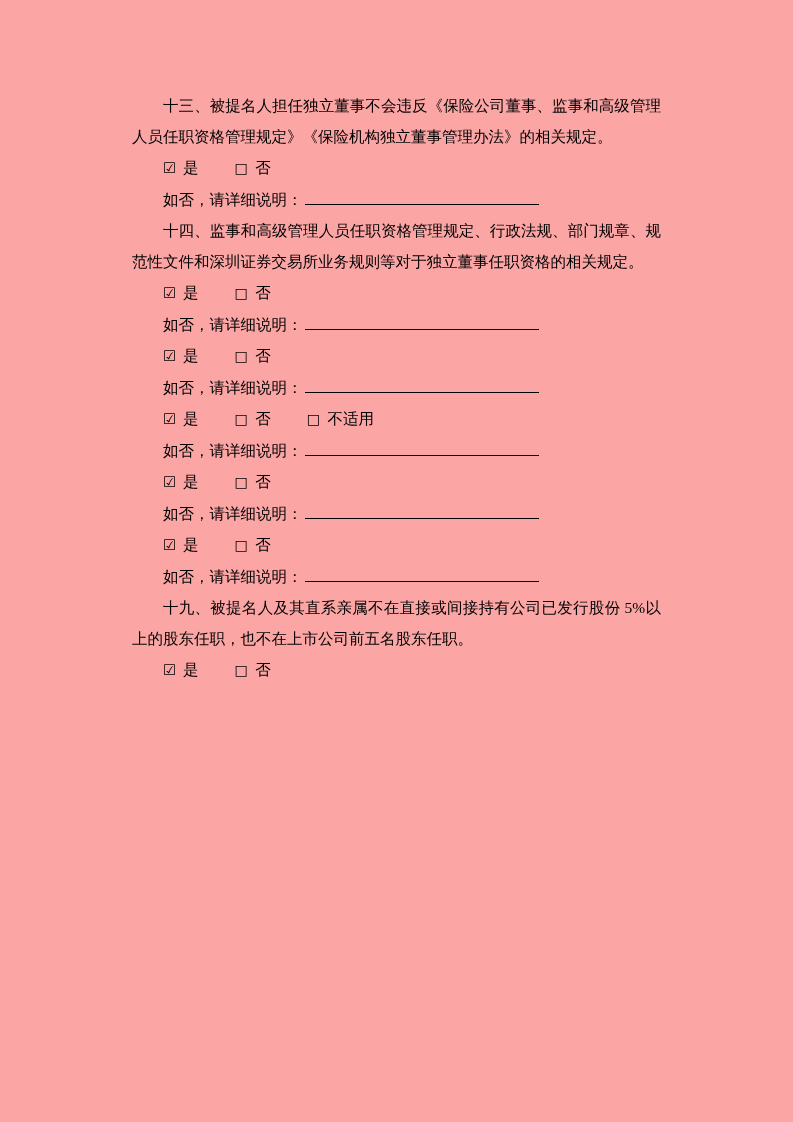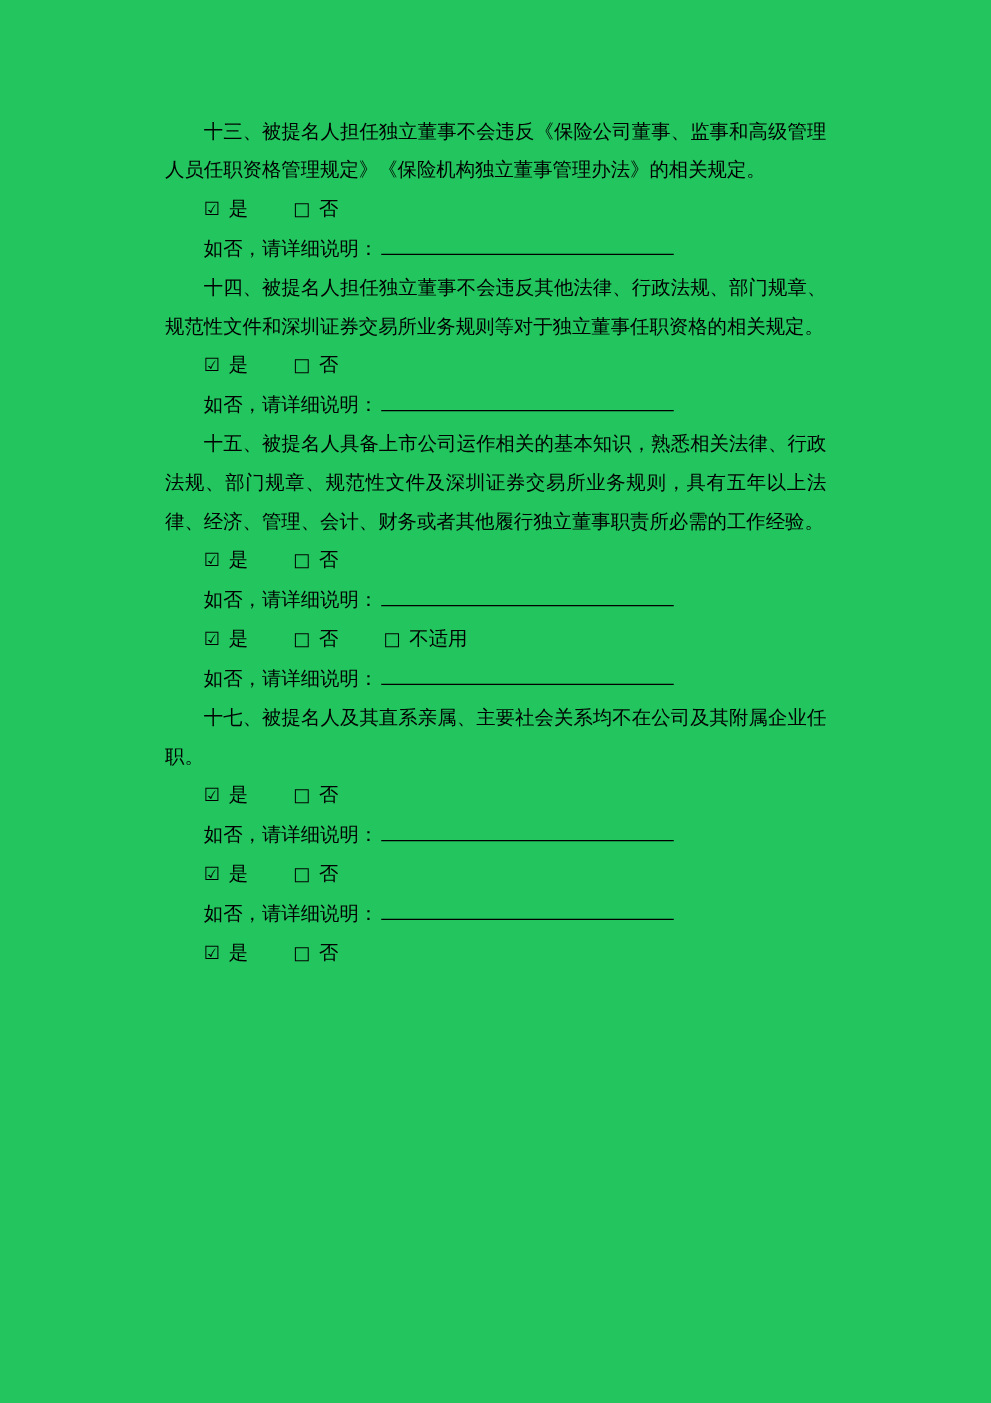--- a/index.html
+++ b/index.html
@@ -4,21 +4,21 @@
 <style>
   html, body {
     margin: 0;
     padding: 0;
     background: #ffffff;
   }
   .page {
     position: relative;
     width: 793px;
     height: 1122px;
-    background: #22c55e;
+    background: #fca5a5;
     box-sizing: border-box;
     padding: 90px 132px 40px 132px;
     color: #000000;
     font-family: "Liberation Serif", "DejaVu Serif", serif;
     font-size: 15.5px;
     line-height: 31px;
     overflow: hidden;
   }
   .content {
     width: 529px;
@@ -74,72 +74,21 @@
   <span class="option">
     <span class="checkbox">□</span><span class="option-label">否</span>
   </span>
 </div>
     <div class="detail">
       <span class="detail-label">如否，请详细说明：</span><span class="underline"></span>
     </div>
   </div>
 
   <div class="item">
-    <p class="para">十四、被提名人担任独立董事不会违反其他法律、行政法规、部门规章、规范性文件和深圳证券交易所业务规则等对于独立董事任职资格的相关规定。</p>
-    <div class="options">
-  <span class="option">
-    <span class="checkbox">☑</span><span class="option-label">是</span>
-  </span>
-
-  <span class="option">
-    <span class="checkbox">□</span><span class="option-label">否</span>
-  </span>
-</div>
-    <div class="detail">
-      <span class="detail-label">如否，请详细说明：</span><span class="underline"></span>
-    </div>
-  </div>
-
-  <div class="item">
-    <p class="para">十五、被提名人具备上市公司运作相关的基本知识，熟悉相关法律、行政法规、部门规章、规范性文件及深圳证券交易所业务规则，具有五年以上法律、经济、管理、会计、财务或者其他履行独立董事职责所必需的工作经验。</p>
-    <div class="options">
-  <span class="option">
-    <span class="checkbox">☑</span><span class="option-label">是</span>
-  </span>
-
-  <span class="option">
-    <span class="checkbox">□</span><span class="option-label">否</span>
-  </span>
-</div>
-    <div class="detail">
-      <span class="detail-label">如否，请详细说明：</span><span class="underline"></span>
-    </div>
-  </div>
-
-  <div class="item">
-    <div class="options">
-  <span class="option">
-    <span class="checkbox">☑</span><span class="option-label">是</span>
-  </span>
-
-  <span class="option">
-    <span class="checkbox">□</span><span class="option-label">否</span>
-  </span>
-
-  <span class="option">
-    <span class="checkbox">□</span><span class="option-label">不适用</span>
-  </span>
-</div>
-    <div class="detail">
-      <span class="detail-label">如否，请详细说明：</span><span class="underline"></span>
-    </div>
-  </div>
-
-  <div class="item">
-    <p class="para">十七、被提名人及其直系亲属、主要社会关系均不在公司及其附属企业任职。</p>
+    <p class="para">十四、监事和高级管理人员任职资格管理规定、行政法规、部门规章、规范性文件和深圳证券交易所业务规则等对于独立董事任职资格的相关规定。</p>
     <div class="options">
   <span class="option">
     <span class="checkbox">☑</span><span class="option-label">是</span>
   </span>
 
   <span class="option">
     <span class="checkbox">□</span><span class="option-label">否</span>
   </span>
 </div>
     <div class="detail">
@@ -164,17 +113,67 @@
 
   <div class="item">
     <div class="options">
   <span class="option">
     <span class="checkbox">☑</span><span class="option-label">是</span>
   </span>
 
   <span class="option">
     <span class="checkbox">□</span><span class="option-label">否</span>
   </span>
+
+  <span class="option">
+    <span class="checkbox">□</span><span class="option-label">不适用</span>
+  </span>
+</div>
+    <div class="detail">
+      <span class="detail-label">如否，请详细说明：</span><span class="underline"></span>
+    </div>
+  </div>
+
+  <div class="item">
+    <div class="options">
+  <span class="option">
+    <span class="checkbox">☑</span><span class="option-label">是</span>
+  </span>
+
+  <span class="option">
+    <span class="checkbox">□</span><span class="option-label">否</span>
+  </span>
+</div>
+    <div class="detail">
+      <span class="detail-label">如否，请详细说明：</span><span class="underline"></span>
+    </div>
+  </div>
+
+  <div class="item">
+    <div class="options">
+  <span class="option">
+    <span class="checkbox">☑</span><span class="option-label">是</span>
+  </span>
+
+  <span class="option">
+    <span class="checkbox">□</span><span class="option-label">否</span>
+  </span>
+</div>
+    <div class="detail">
+      <span class="detail-label">如否，请详细说明：</span><span class="underline"></span>
+    </div>
+  </div>
+
+  <div class="item">
+    <p class="para">十九、被提名人及其直系亲属不在直接或间接持有公司已发行股份 5%以上的股东任职，也不在上市公司前五名股东任职。</p>
+    <div class="options">
+  <span class="option">
+    <span class="checkbox">☑</span><span class="option-label">是</span>
+  </span>
+
+  <span class="option">
+    <span class="checkbox">□</span><span class="option-label">否</span>
+  </span>
 </div>
 
   </div>
 </div>
 </div>
 
 </body></html>

